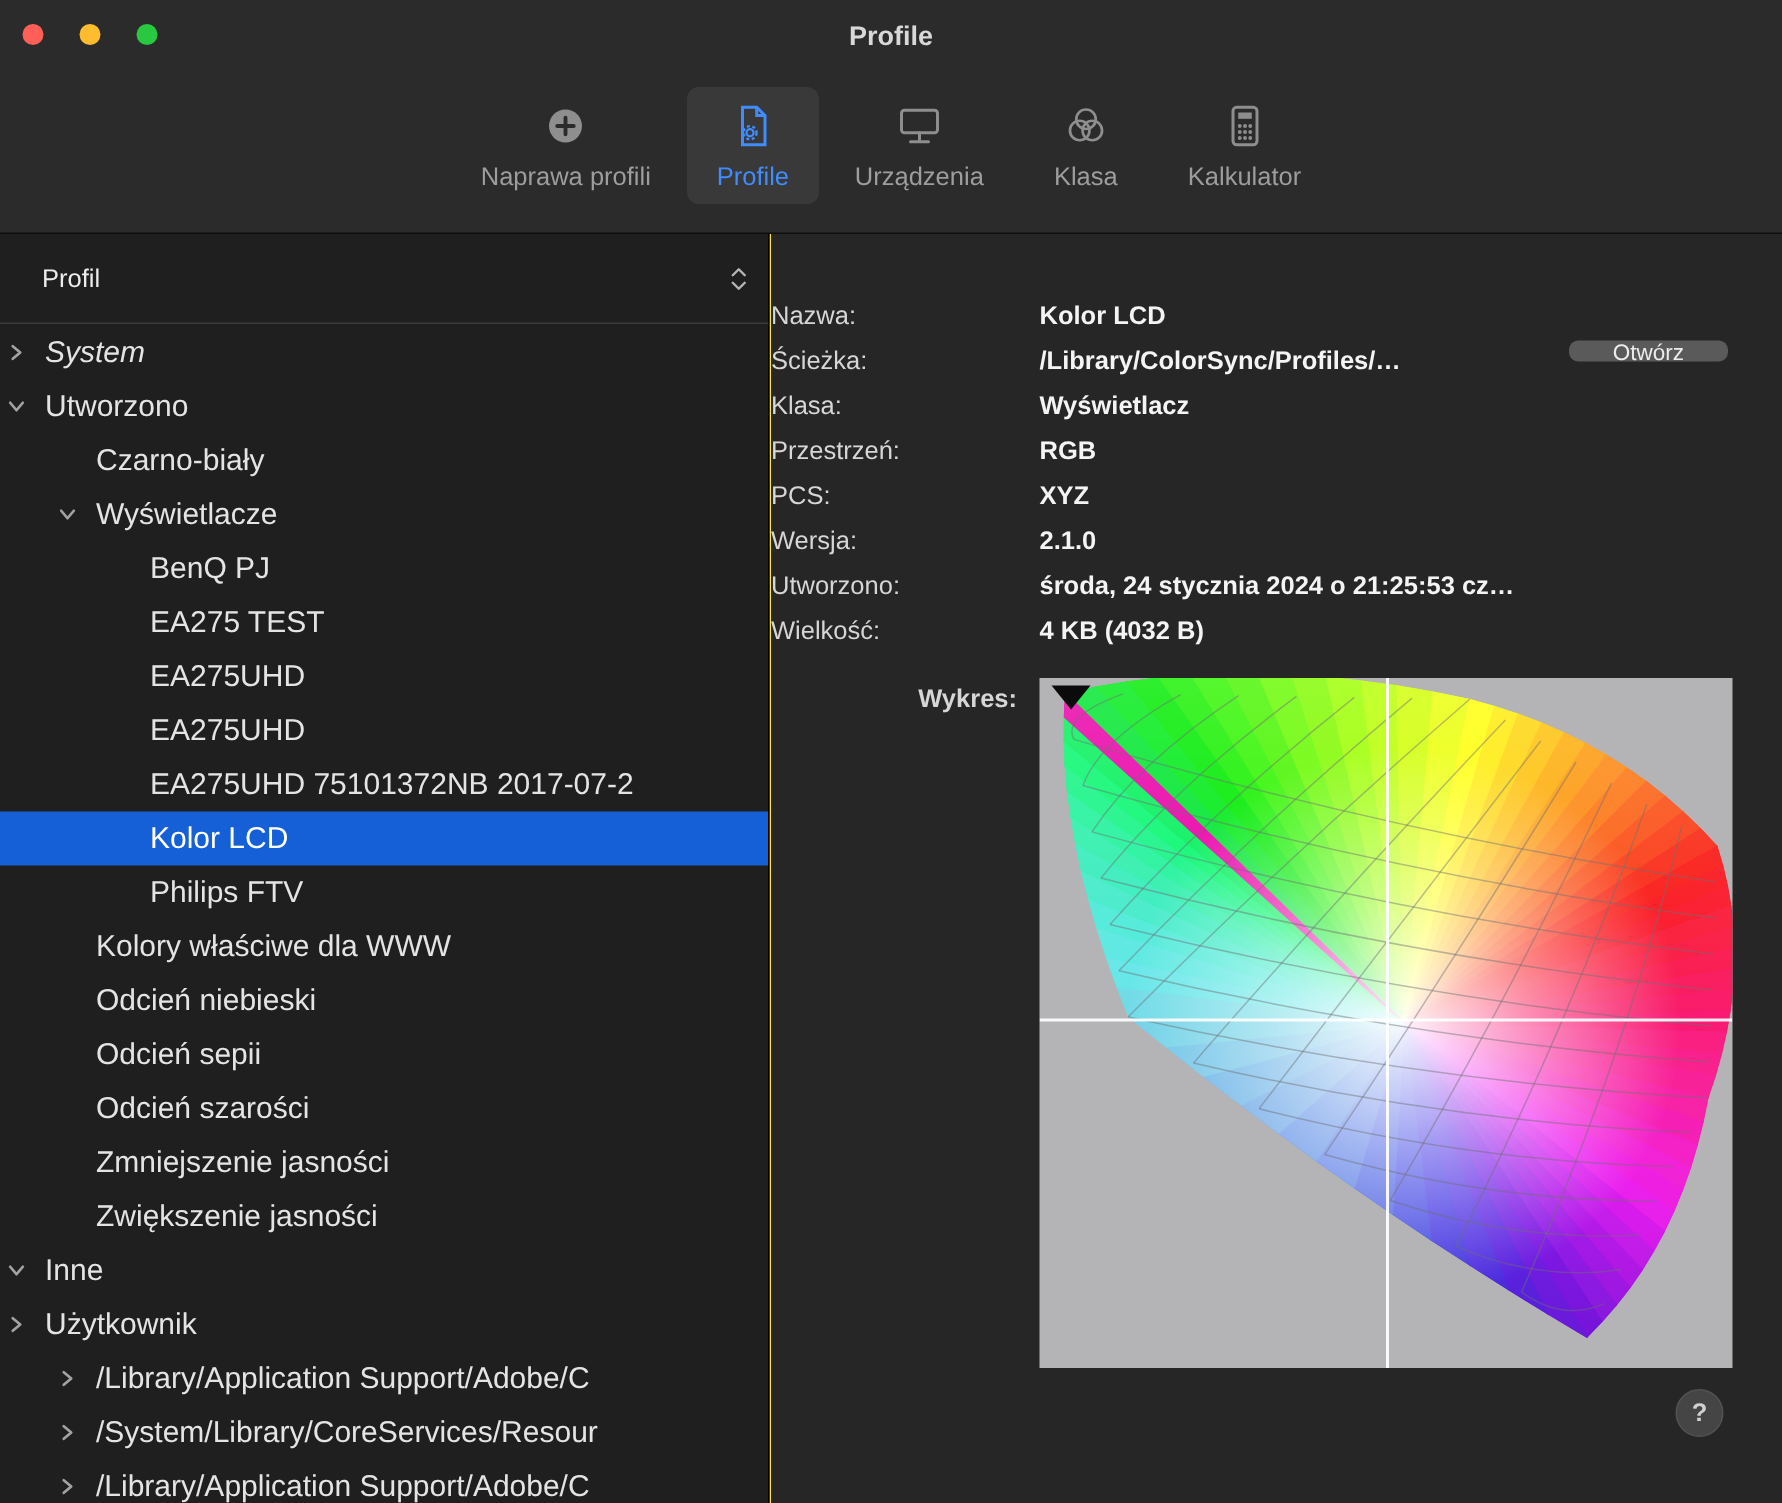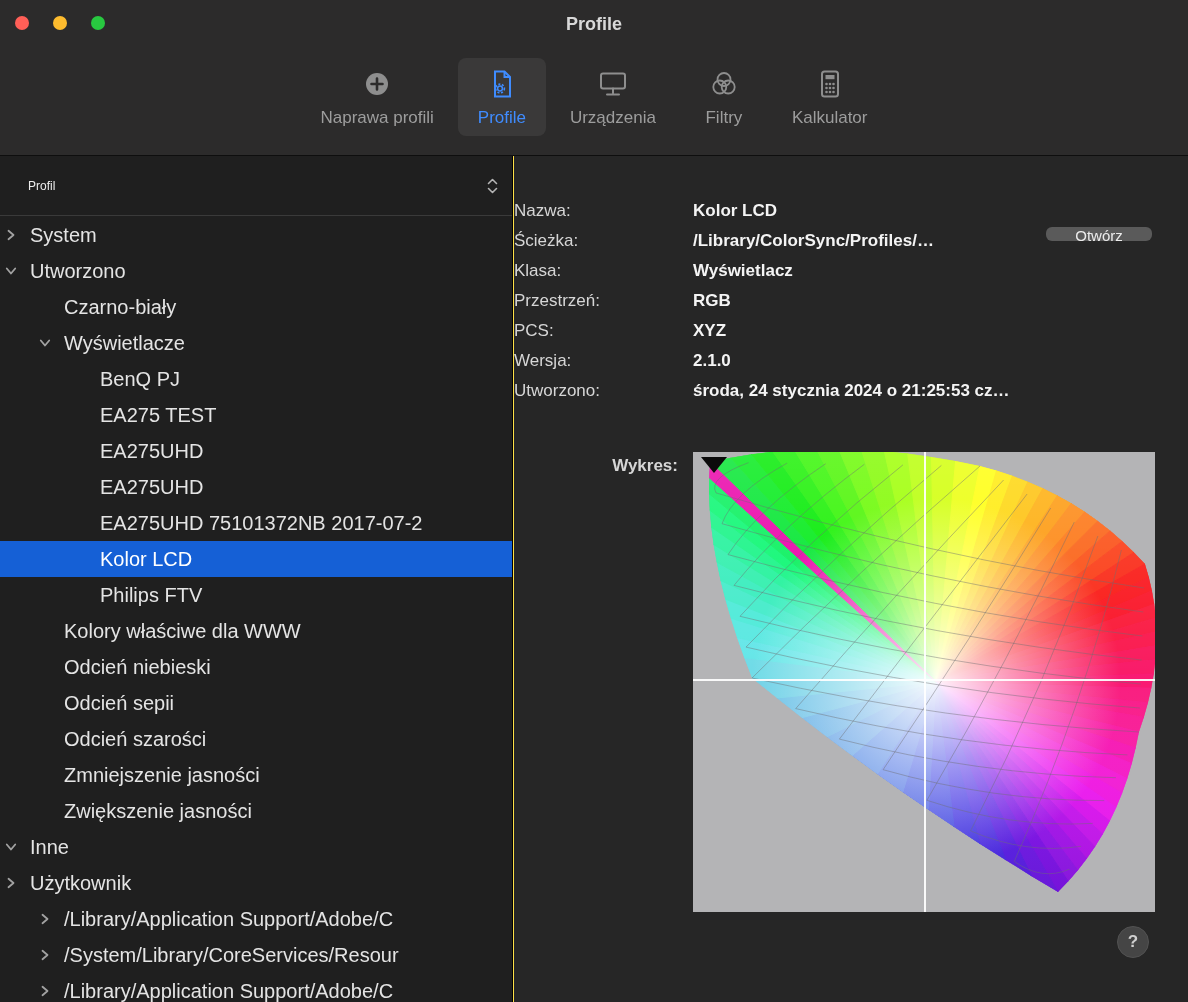--- a/index.html
+++ b/index.html
@@ -27,21 +27,21 @@
              min-width:88px; cursor:default; }
   .tb-item.selected { background:#3a3939; color:#3f8cff; }
   .tb-icon { height:34px; display:flex; align-items:center; }
   .tb-label { white-space:nowrap; }
 
   
   .sidebar { position:absolute; top:156px; left:0; width:513px; bottom:0; background:#1f1f1f;
              border-right:1px solid #000; overflow:hidden; }
   .sb-header { position:relative; height:60px; border-bottom:1px solid #3a3a3a; }
   .sb-header .hd { position:absolute; left:28px; top:50%; transform:translateY(-50%);
-                   font-size:12px; color:#ececec; }
+                   font-size:17px; color:#ececec; }
   .sort { position:absolute; right:13px; top:50%; transform:translateY(-50%); line-height:0; }
   .tree { position:absolute; top:61px; left:0; right:0; bottom:0; overflow:hidden; }
   .row { position:relative; height:36px; line-height:36px; font-size:20px; color:#e4e4e4;
          white-space:nowrap; }
   .row.selected { background:#1560d6; color:#fff; }
   .row .chev { position:absolute; top:50%; transform:translateY(-50%); line-height:0; }
   .row .chev.exp { transform:translateY(-50%) rotate(90deg); }
   .row .lbl { position:absolute; top:0; }
 
   
@@ -107,21 +107,21 @@
       <div class="tb-item">
         <span class="tb-icon">
           <svg width="34" height="30" viewBox="0 0 34 30">
             <g fill="none" stroke="#8e8e8e" stroke-width="1.8">
               <circle cx="17" cy="10.5" r="6.5"></circle>
               <circle cx="12.8" cy="18" r="6.5"></circle>
               <circle cx="21.2" cy="18" r="6.5"></circle>
             </g>
           </svg>
         </span>
-        <span class="tb-label">Filtry</span>
+        <span class="tb-label">Klasa</span>
       </div>
       <div class="tb-item">
         <span class="tb-icon">
           <svg width="34" height="30" viewBox="0 0 34 30">
             <rect x="9" y="2.5" width="16" height="25" rx="2.5" fill="none" stroke="#8e8e8e" stroke-width="2"></rect>
             <rect x="12.5" y="6" width="9" height="4.2" fill="#8e8e8e"></rect>
             <g fill="#8e8e8e">
               <circle cx="13.5" cy="15" r="1.3"></circle>
               <circle cx="17" cy="15" r="1.3"></circle>
               <circle cx="20.5" cy="15" r="1.3"></circle>
@@ -146,21 +146,21 @@
           <path d="M2.5 6.5L6.5 2.5l4 4" fill="none" stroke="#b5b5b5" stroke-width="1.6" stroke-linecap="round" stroke-linejoin="round"></path>
           <path d="M2.5 11.5l4 4 4-4" fill="none" stroke="#b5b5b5" stroke-width="1.6" stroke-linecap="round" stroke-linejoin="round"></path>
         </svg>
       </span>
     </div>
     <div class="tree" id="tree">
         <div class="row">
           <span class="chev" style="left: 4px;"><svg width="14" height="14" viewBox="0 0 14 14">
               <path d="M4.5 2.8l5 4.2-5 4.2" fill="none" stroke="#a2a2a2" stroke-width="1.8" stroke-linecap="round" stroke-linejoin="round"></path>
             </svg></span>
-          <span class="lbl" style="left: 30px;">System</span>
+          <span class="lbl" style="left: 30px; font-style: italic;">System</span>
         </div>
         <div class="row">
           <span class="chev exp" style="left: 4px;"><svg width="14" height="14" viewBox="0 0 14 14">
               <path d="M4.5 2.8l5 4.2-5 4.2" fill="none" stroke="#a2a2a2" stroke-width="1.8" stroke-linecap="round" stroke-linejoin="round"></path>
             </svg></span>
           <span class="lbl" style="left: 30px;">Utworzono</span>
         </div>
         <div class="row">
           <span class="lbl" style="left: 64px;">Czarno-biały</span>
         </div>
@@ -264,20 +264,24 @@
           <span class="dlabel">PCS:</span>
           <span class="dvalue">XYZ</span>
         </div>
         <div class="drow">
           <span class="dlabel">Wersja:</span>
           <span class="dvalue">2.1.0</span>
         </div>
         <div class="drow">
           <span class="dlabel">Utworzono:</span>
           <span class="dvalue">środa, 24 stycznia 2024 o 21:25:53 cz…</span>
+        </div>
+        <div class="drow">
+          <span class="dlabel">Wielkość:</span>
+          <span class="dvalue">4 KB (4032 B)</span>
         </div>
       </div>
     <button class="open-btn">Otwórz</button>
     <div class="chart-label">Wykres:</div>
     <div class="chart">
       <svg id="gamutsvg" width="462" height="460" viewBox="0 0 462 460">
           <defs>
             <clipPath id="gclip">
               <path d="M17.0,10.0L37.6,5.7L58.5,2.2L79.7,-0.4L101.3,-2.2L123.3,-3.2L145.6,-3.3L168.3,-2.5L191.3,-0.9L214.7,1.6L238.5,4.9L262.6,9.0L287.0,14.0L303.5,18.6L319.4,23.8L334.9,29.7L349.9,36.3L364.4,43.5L378.4,51.3L391.9,59.8L404.9,68.9L417.4,78.7L429.4,89.2L441.0,100.3L452.0,112.0L455.9,125.3L459.0,138.7L461.3,152.2L462.8,165.9L463.5,179.7L463.4,193.6L462.5,207.7L460.8,221.9L458.3,236.2L455.0,250.7L450.9,265.3L446.0,280.0L442.7,296.1L438.8,311.7L434.3,326.8L429.1,341.4L423.3,355.5L416.9,369.1L409.8,382.2L402.1,394.8L393.8,406.8L384.8,418.4L375.2,429.4L365.0,440.0L338.8,424.4L312.8,408.3L286.9,391.9L261.1,375.1L235.4,357.8L209.8,340.2L184.4,322.2L159.1,303.7L133.9,284.9L108.8,265.7L83.8,246.0L59.0,226.0L51.1,205.6L44.0,185.6L37.7,166.1L32.2,147.0L27.5,128.4L23.7,110.2L20.5,92.4L18.2,75.0L16.7,58.1L16.0,41.6L16.1,25.6Z"></path>
             </clipPath>

